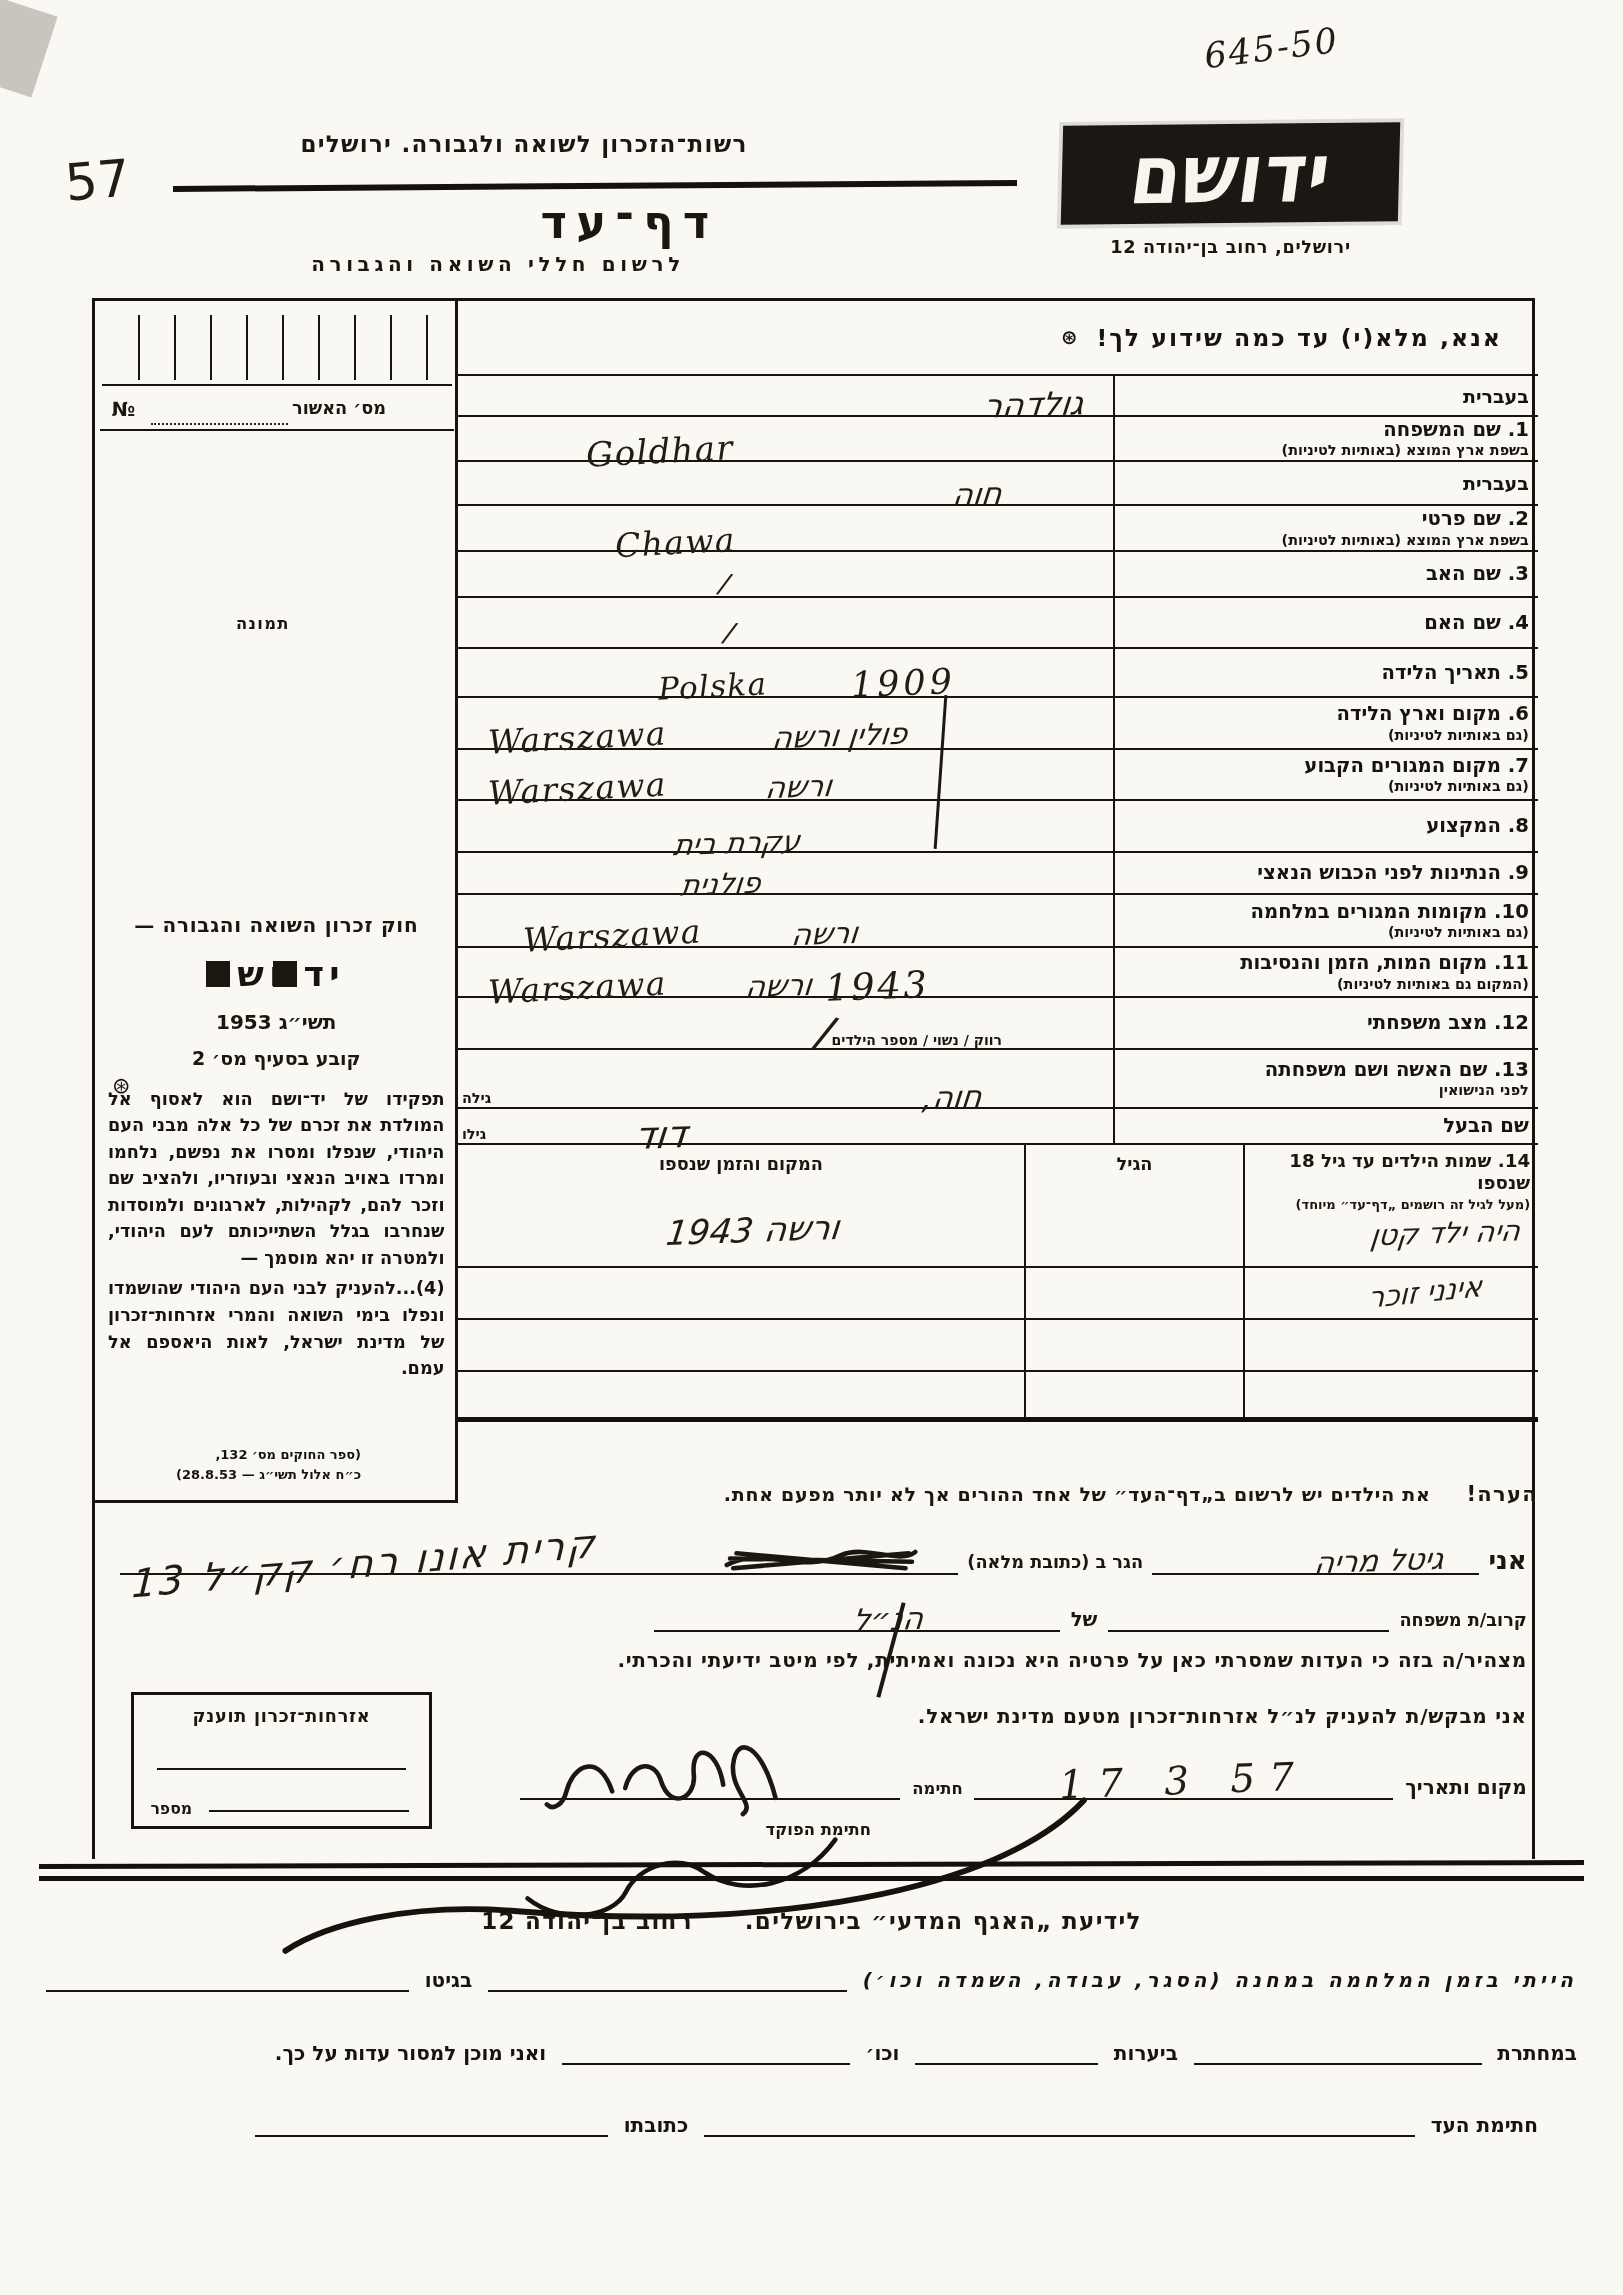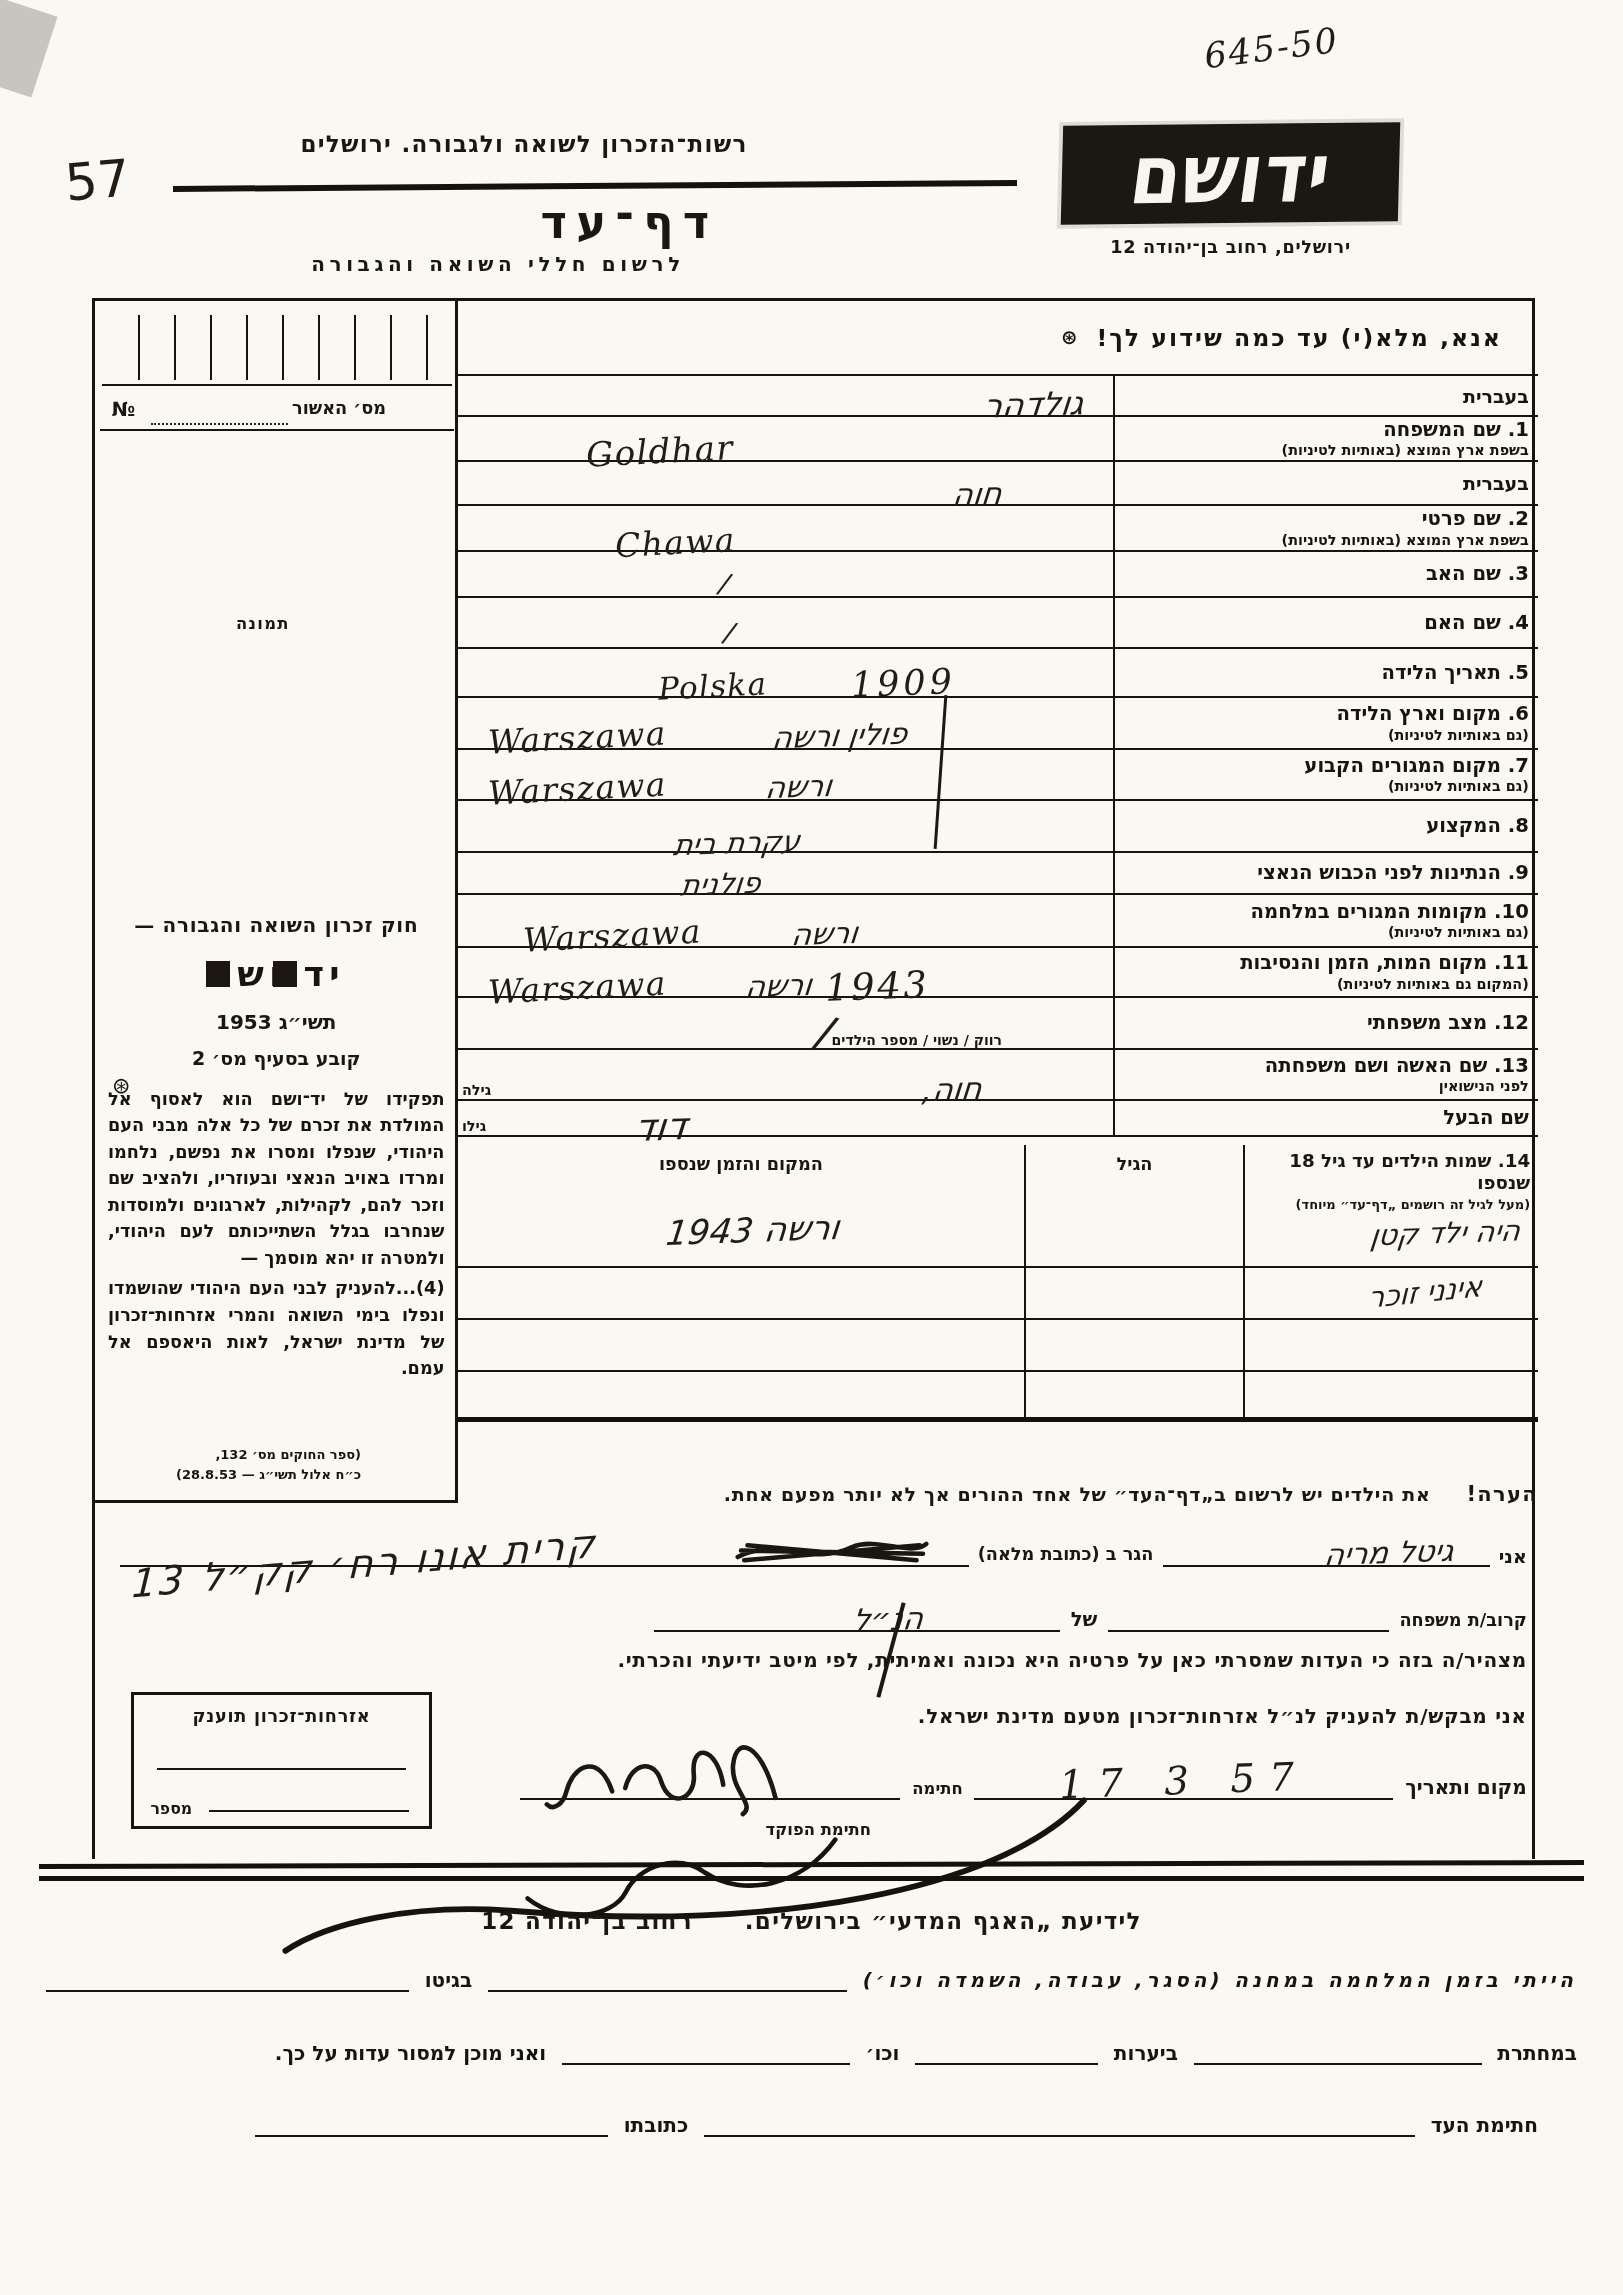--- a/index.html
+++ b/index.html
@@ -248,21 +248,21 @@
       <div class="unit" style="height:52px;">
         <div class="ulabel">
             <span class="main">12. מצב משפחתי</span>
           </div>
         <div class="umid">
           <span class="abs print" style="right:111px;bottom:0;font-size:14px;">רווק / נשוי / מספר הילדים</span>
           <span class="hw" style="right:281px;bottom:-9.2px;font-size:43px;transform:rotate(12deg);">/</span>
         </div>
       </div>
 
-      <div class="unit" style="height:51px;">
+      <div class="unit" style="height:59px;">
         <div class="ulabel">
           <span class="main">13. שם האשה ושם משפחתה</span>
           <span class="sub">לפני הנישואין</span>
         </div>
         <div class="umid">
           <span class="hw hw-he" style="right:131px;bottom:-7.9px;font-size:31px;">חוה,</span>
           <span class="tag">גילה</span>
         </div>
       </div>
 
@@ -308,21 +308,21 @@
         <span class="hw hw-he" style="left:209px;top:65px;font-size:34px;">ורשה 1943</span>
       </div>
     </div>
 
     <div class="abs" style="left:363px;top:1143px;width:1080px;display:flex;direction:rtl;gap:36px;align-items:baseline;">
       <span class="print" style="font-size:21px;letter-spacing:1.3px;">הערה!</span>
       <span class="print" style="font-size:19px;letter-spacing:0.7px;margin-top:39px;">את הילדים יש לרשום ב„דף־העד״ של אחד ההורים אך לא יותר מפעם אחת.</span>
     </div>
 
     <div class="abs" style="right:5.2px;top:1208px;width:1407px;display:flex;direction:rtl;align-items:flex-end;gap:9.2px;">
-      <span class="print" style="font-size:19px;margin-top:36px;">אני</span>
+      <span class="print" style="font-size:26px;margin-top:36px;">אני</span>
       <div class="sline" style="width:327px;height:37px;">
         <span class="hw hw-he" style="right:36px;bottom:-5.2px;font-size:30px;">גיטל מריה</span>
       </div>
       <span class="print" style="font-size:17.7px;padding-bottom:2.6px;">הגר ב (כתובת מלאה)</span>
       <div class="sline" style="flex:1;height:37px;">
         <svg style="right:39px;bottom:-5.2px;width:196px;height:39px;" viewBox="0 0 300 60">
           <path d="M5,40 C60,10 120,55 180,25 C220,8 270,40 295,20 M10,30 L290,35 M15,45 L285,22 M20,22 L280,45" stroke="#1a1610" stroke-width="7" fill="none" stroke-linecap="round"></path>
         </svg>
       </div>
     </div>

